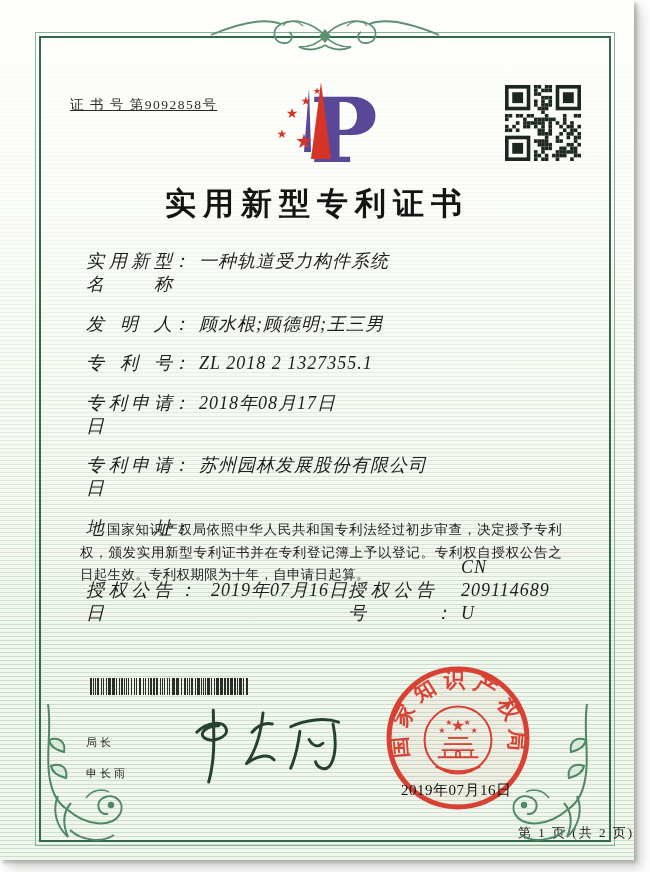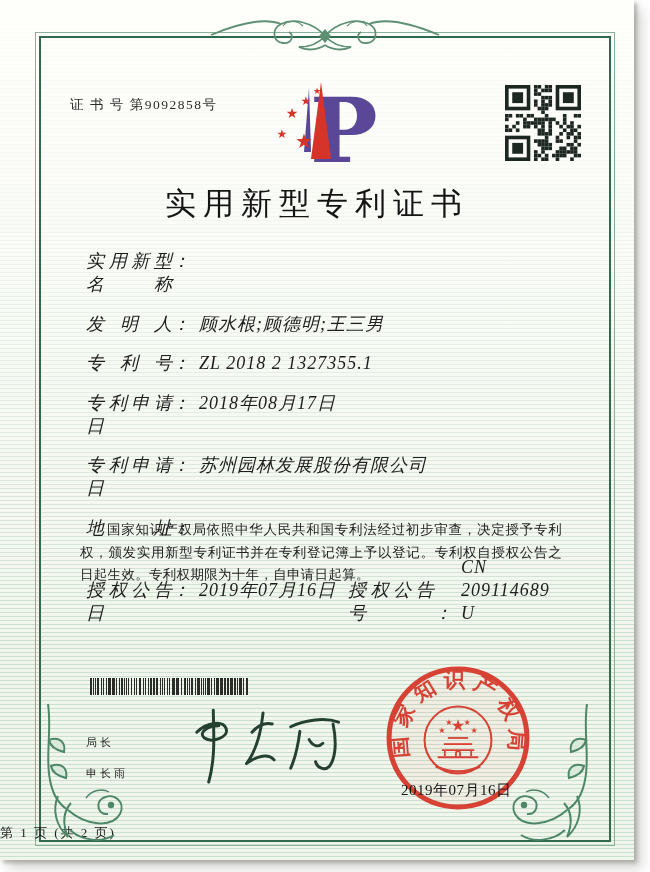--- a/index.html
+++ b/index.html
@@ -19,47 +19,47 @@
   }
   .frame-outer{
     position:absolute;left:35px;top:32px;width:578px;height:812px;
     border:1px solid #87b297;
   }
   .frame-inner{
     position:absolute;left:3px;top:3px;right:3px;bottom:3px;
     border:2px solid #2f6a4c;
   }
   .cert-no{
-    position:absolute;left:70px;top:96px;font-size:13.5px;letter-spacing:1.5px;color:#2a2a2a;
+    position:absolute;left:70px;top:96px;font-size:13.5px;letter-spacing:1.5px;color:#2a2a2a;text-decoration:underline;
   }
   .logo{position:absolute;left:260px;top:80px;}
   .qr{position:absolute;left:505px;top:85px;}
   .title{
     position:absolute;left:0;top:183px;width:634px;text-align:center;
-    font-size:31px;font-weight:normal;letter-spacing:7px;color:#141414;
+    font-size:31px;font-weight:bold;letter-spacing:7px;color:#141414;
   }
   .fields{position:absolute;left:86px;top:250px;width:482px;font-size:18px;font-style:italic;}
   .field-row{display:flex;align-items:baseline;line-height:23px;margin-bottom:16.5px;}
   .field-label{width:86px;text-align:justify;text-align-last:justify;flex:none;}
   .field-colon{flex:none;margin-right:9px;}
   .field-value{letter-spacing:1px;}
-  .grant-cell-1{display:flex;align-items:baseline;width:262px;flex:none;}
+  .grant-cell-1{display:flex;align-items:baseline;width:262px;flex:none;justify-content:space-between;}
   .grant-cell-2{display:flex;align-items:flex-end;}
   .paragraphs{position:absolute;left:80px;top:519px;width:482px;}
   .paragraphs p{
     margin:0;font-size:13.5px;line-height:22.5px;letter-spacing:.3px;
     text-align:justify;text-indent:2em;color:#232323;
   }
   .barcode{position:absolute;left:90px;top:678px;}
   .director{position:absolute;left:86px;top:727px;font-size:11px;line-height:31px;letter-spacing:3px;z-index:3;}
   .signature{position:absolute;left:182px;top:698px;z-index:4;}
   .seal{position:absolute;left:383px;top:663px;z-index:2;opacity:.95;}
   .seal-date{position:absolute;left:401px;top:781px;font-size:15px;letter-spacing:.5px;color:#141414;z-index:6;}
   .footer{
-    position:absolute;left:0;top:824px;width:634px;text-align:left;
+    position:absolute;left:0;top:824px;width:634px;text-align:right;
     font-size:13px;letter-spacing:2px;color:#222;
   }
   .orn{position:absolute;z-index:5;}
   .orn-top{left:207px;top:12px;}
   .orn-bl{left:40px;top:702px;}
   .orn-br{left:500px;top:702px;}
 </style>
 </head>
 <body>
 
@@ -267,20 +267,21 @@
       <rect x="3.62" y="54.29" width="18.10" height="18.10" fill="#fbfbf8"></rect>
       <rect x="7.24" y="57.90" width="10.86" height="10.86" fill="#1d2722"></rect>
     </svg>
 
   <div class="title">实用新型专利证书</div>
 
   <div class="fields">
     <div class="field-row">
       <span class="field-label">实用新型名称</span>
         <span class="field-colon">：</span>
+      <span class="field-value">一种轨道受力构件系统</span>
     </div>
     <div class="field-row">
       <span class="field-label">发明人</span>
         <span class="field-colon">：</span>
       <span class="field-value">顾水根;顾德明;王三男</span>
     </div>
     <div class="field-row">
       <span class="field-label">专利号</span>
         <span class="field-colon">：</span>
       <span class="field-value">ZL 2018 2 1327355.1</span>

